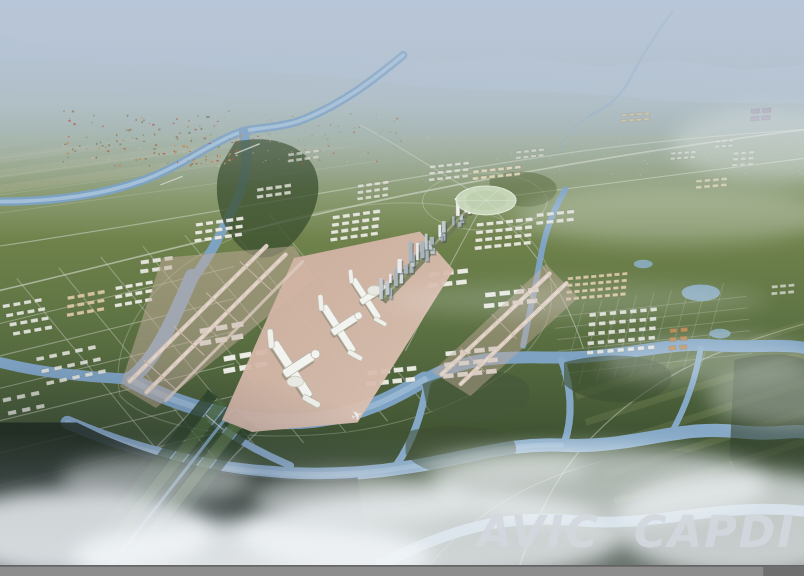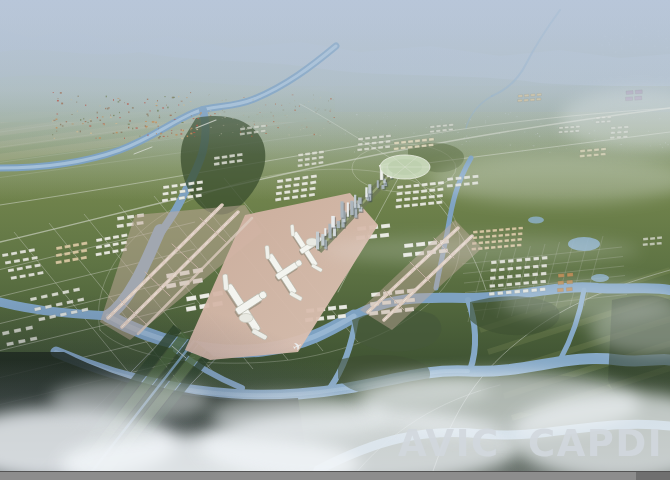--- a/index.html
+++ b/index.html
@@ -1,18 +1,19 @@
 <!DOCTYPE html>
 <html><head>
 <meta charset="utf-8">
 <style>
   html,body{margin:0;padding:0;background:#1a1a1a;}
   .stage{
     position:relative;width:670px;height:480px;overflow:hidden;
     font-family:"DejaVu Sans","Liberation Sans",sans-serif;
+    font-style:italic;
   }
   .stage svg{display:block;width:670px;height:480px;}
   .watermark{
     font-family:"DejaVu Sans","Liberation Sans",sans-serif;
     font-weight:700;letter-spacing:1.5px;word-spacing:14px;
   }
 </style>
 </head>
 <body>
 

